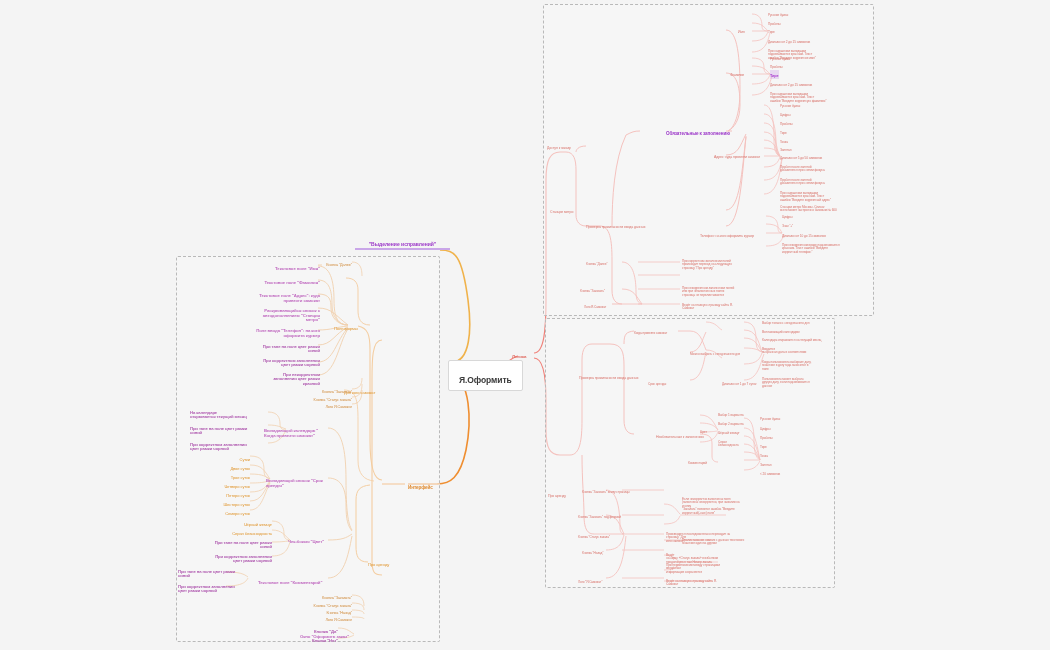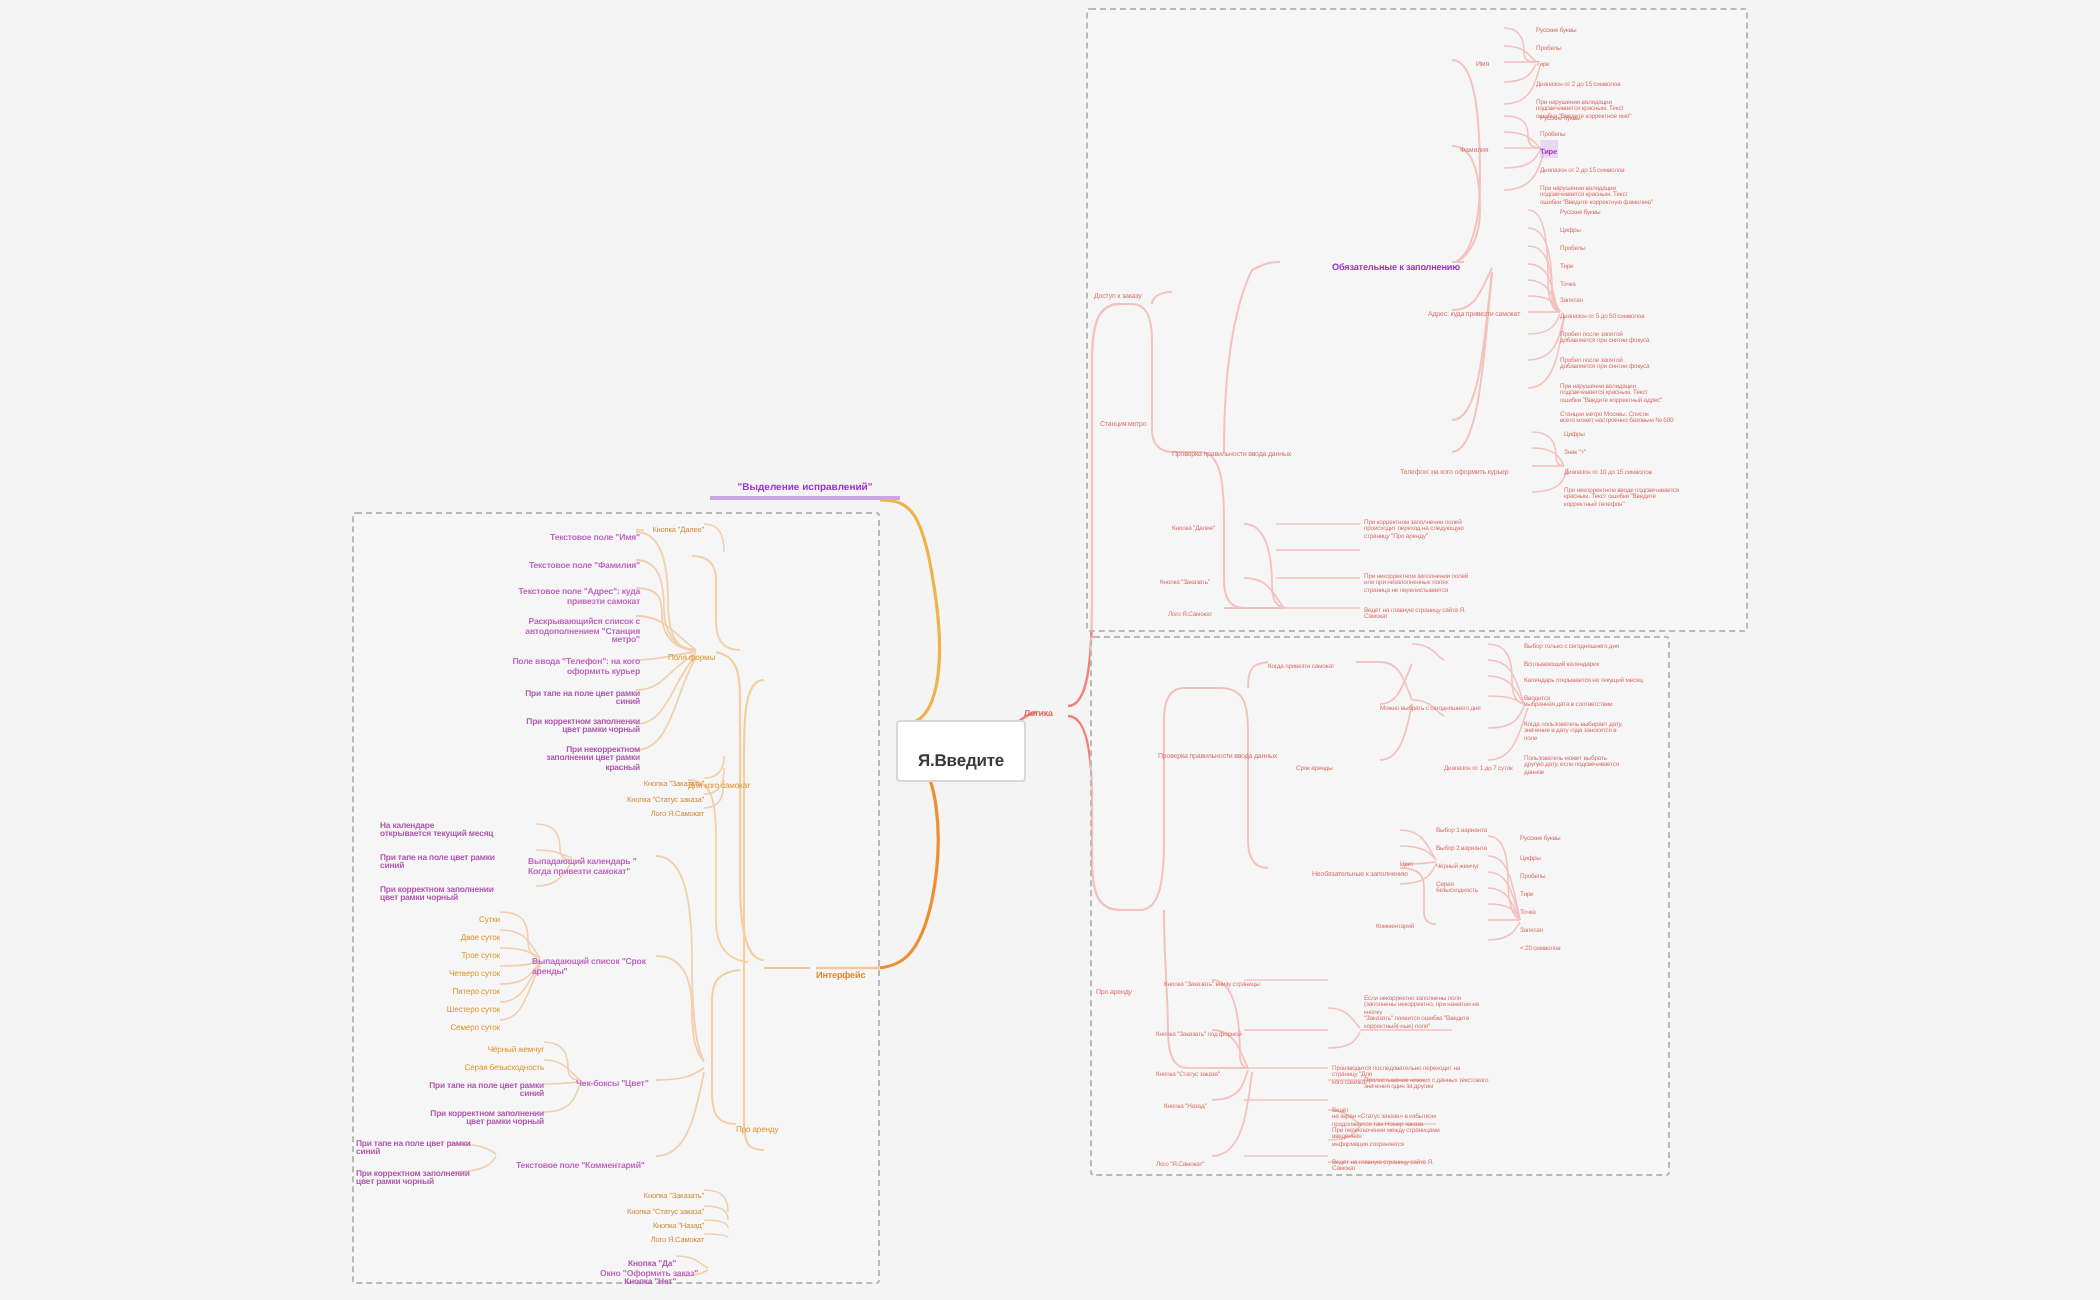--- a/index.html
+++ b/index.html
@@ -263,21 +263,21 @@
   <div class="frame" style="left:543px; top:4px; width:331px; height:312px;"></div>
   <div class="frame" style="left:545px; top:318px; width:290px; height:270px;"></div>
   <div class="frame" style="left:176px; top:256px; width:264px; height:386px;"></div>
 
   <div class="banner" style="left:355px; top:241px; width:95px;">
     <span>"Выделение исправлений"</span>
     <u></u>
   </div>
 
   <div class="node central" style="left:448px; top:360px;">
-    <span>Я.Введите</span>
+    <span>Я.Оформить</span>
   </div>
 
   <div class="node o1" style="left:408px; top:480px;">
     <span>Интерфейс</span>
   </div>
 
   <div class="node o2" style="left:334px; top:322px;">
     <span>Поля формы</span>
   </div>
   <div class="node o2" style="left:344px; top:386px;">

